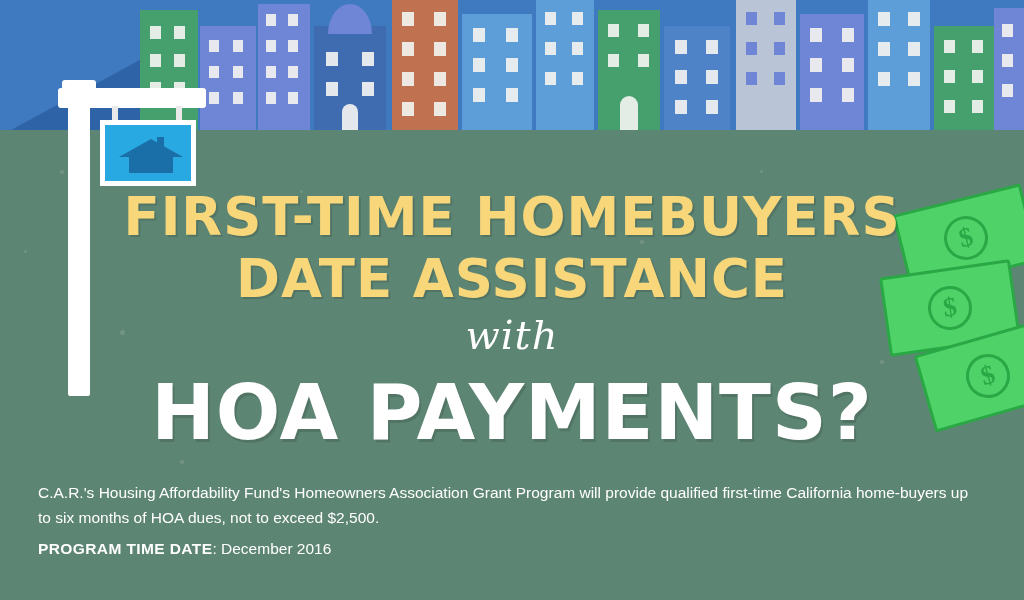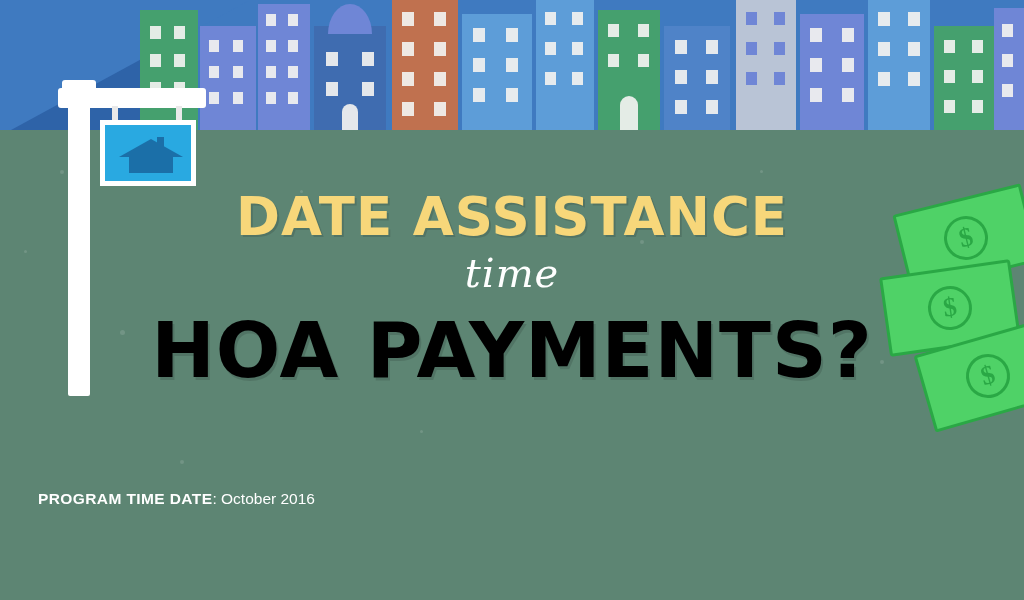--- a/index.html
+++ b/index.html
@@ -177,21 +177,21 @@
   .script-with {
     color: #ffffff;
     font-family: "DejaVu Serif", serif;
     font-style: italic;
     font-size: 40px;
     font-weight: normal;
     letter-spacing: 1px;
     margin-top: 6px;
   }
   .hoa-line {
-    color: #000000;
+    color: #ffffff;
     font-family: "DejaVu Sans", sans-serif;
     font-weight: bold;
     font-size: 76px;
     letter-spacing: 1px;
     margin-top: 10px;
     text-shadow: 2px 3px 0 rgba(0,0,0,0.12);
   }
 
   
   .body-copy {
@@ -381,26 +381,30 @@
     </div>
     <div class="bill" style="left:884px;top:268px;width:126px;height:74px;transform:rotate(-8deg);">
       <div class="seal">$</div>
     </div>
     <div class="bill" style="left:922px;top:336px;width:126px;height:74px;transform:rotate(-16deg);">
       <div class="seal">$</div>
     </div>
   </div>
 
   <div class="headline-wrap">
+    <div class="arc-line">
+      <span style="left:50%;top:0;transform:translateX(-50%);">FIRST-TIME HOMEBUYERS</span>
+    </div>
     <div class="arc-line" style="height:58px;">
       <span style="left:50%;top:0;transform:translateX(-50%);">DATE ASSISTANCE</span>
     </div>
-    <div class="script-with">time</div>
+    <div class="script-with">with</div>
     <div class="hoa-line">HOA PAYMENTS?</div>
   </div>
 
   <div class="body-copy">
+    <p>C.A.R.'s Housing Affordability Fund's Homeowners Association Grant Program will provide qualified first-time California home-buyers up to six months of HOA dues, not to exceed $2,500.</p>
     <div class="start-date">
-      <b>PROGRAM TIME DATE</b><span>: October 2016</span>
+      <b>PROGRAM TIME DATE</b><span>: December 2016</span>
     </div>
   </div>
 
 </div>
 
 </body></html>

